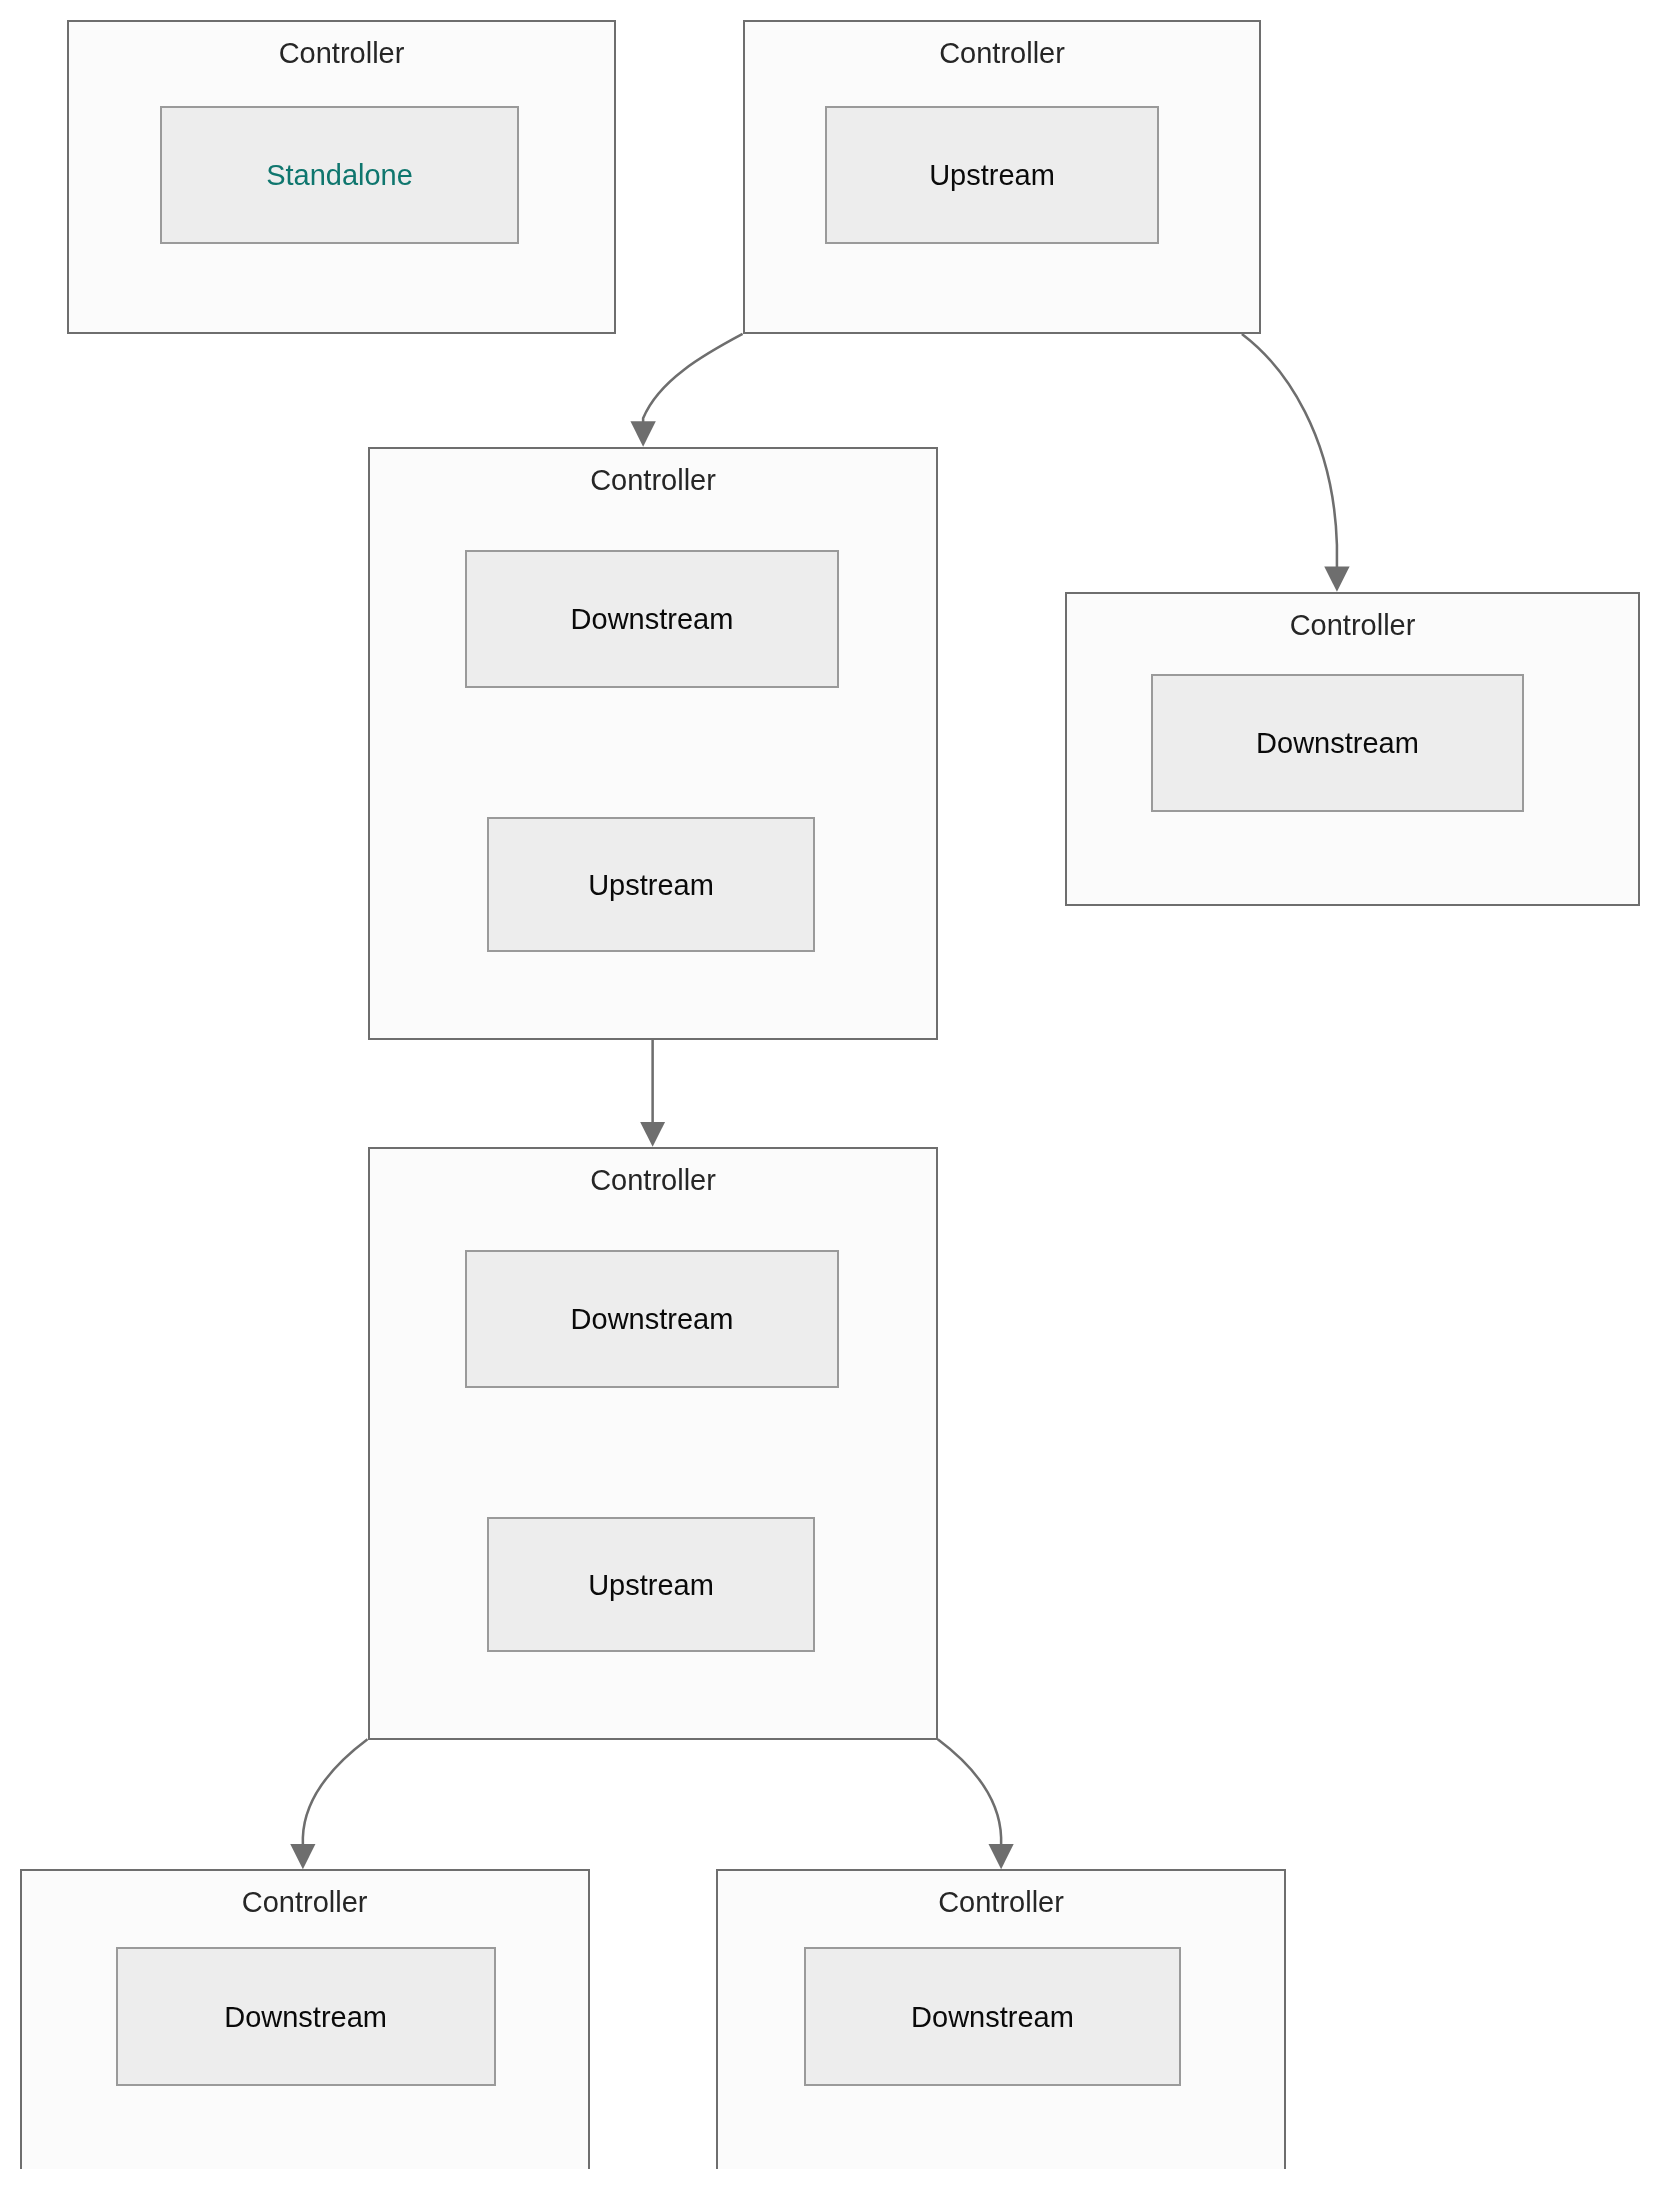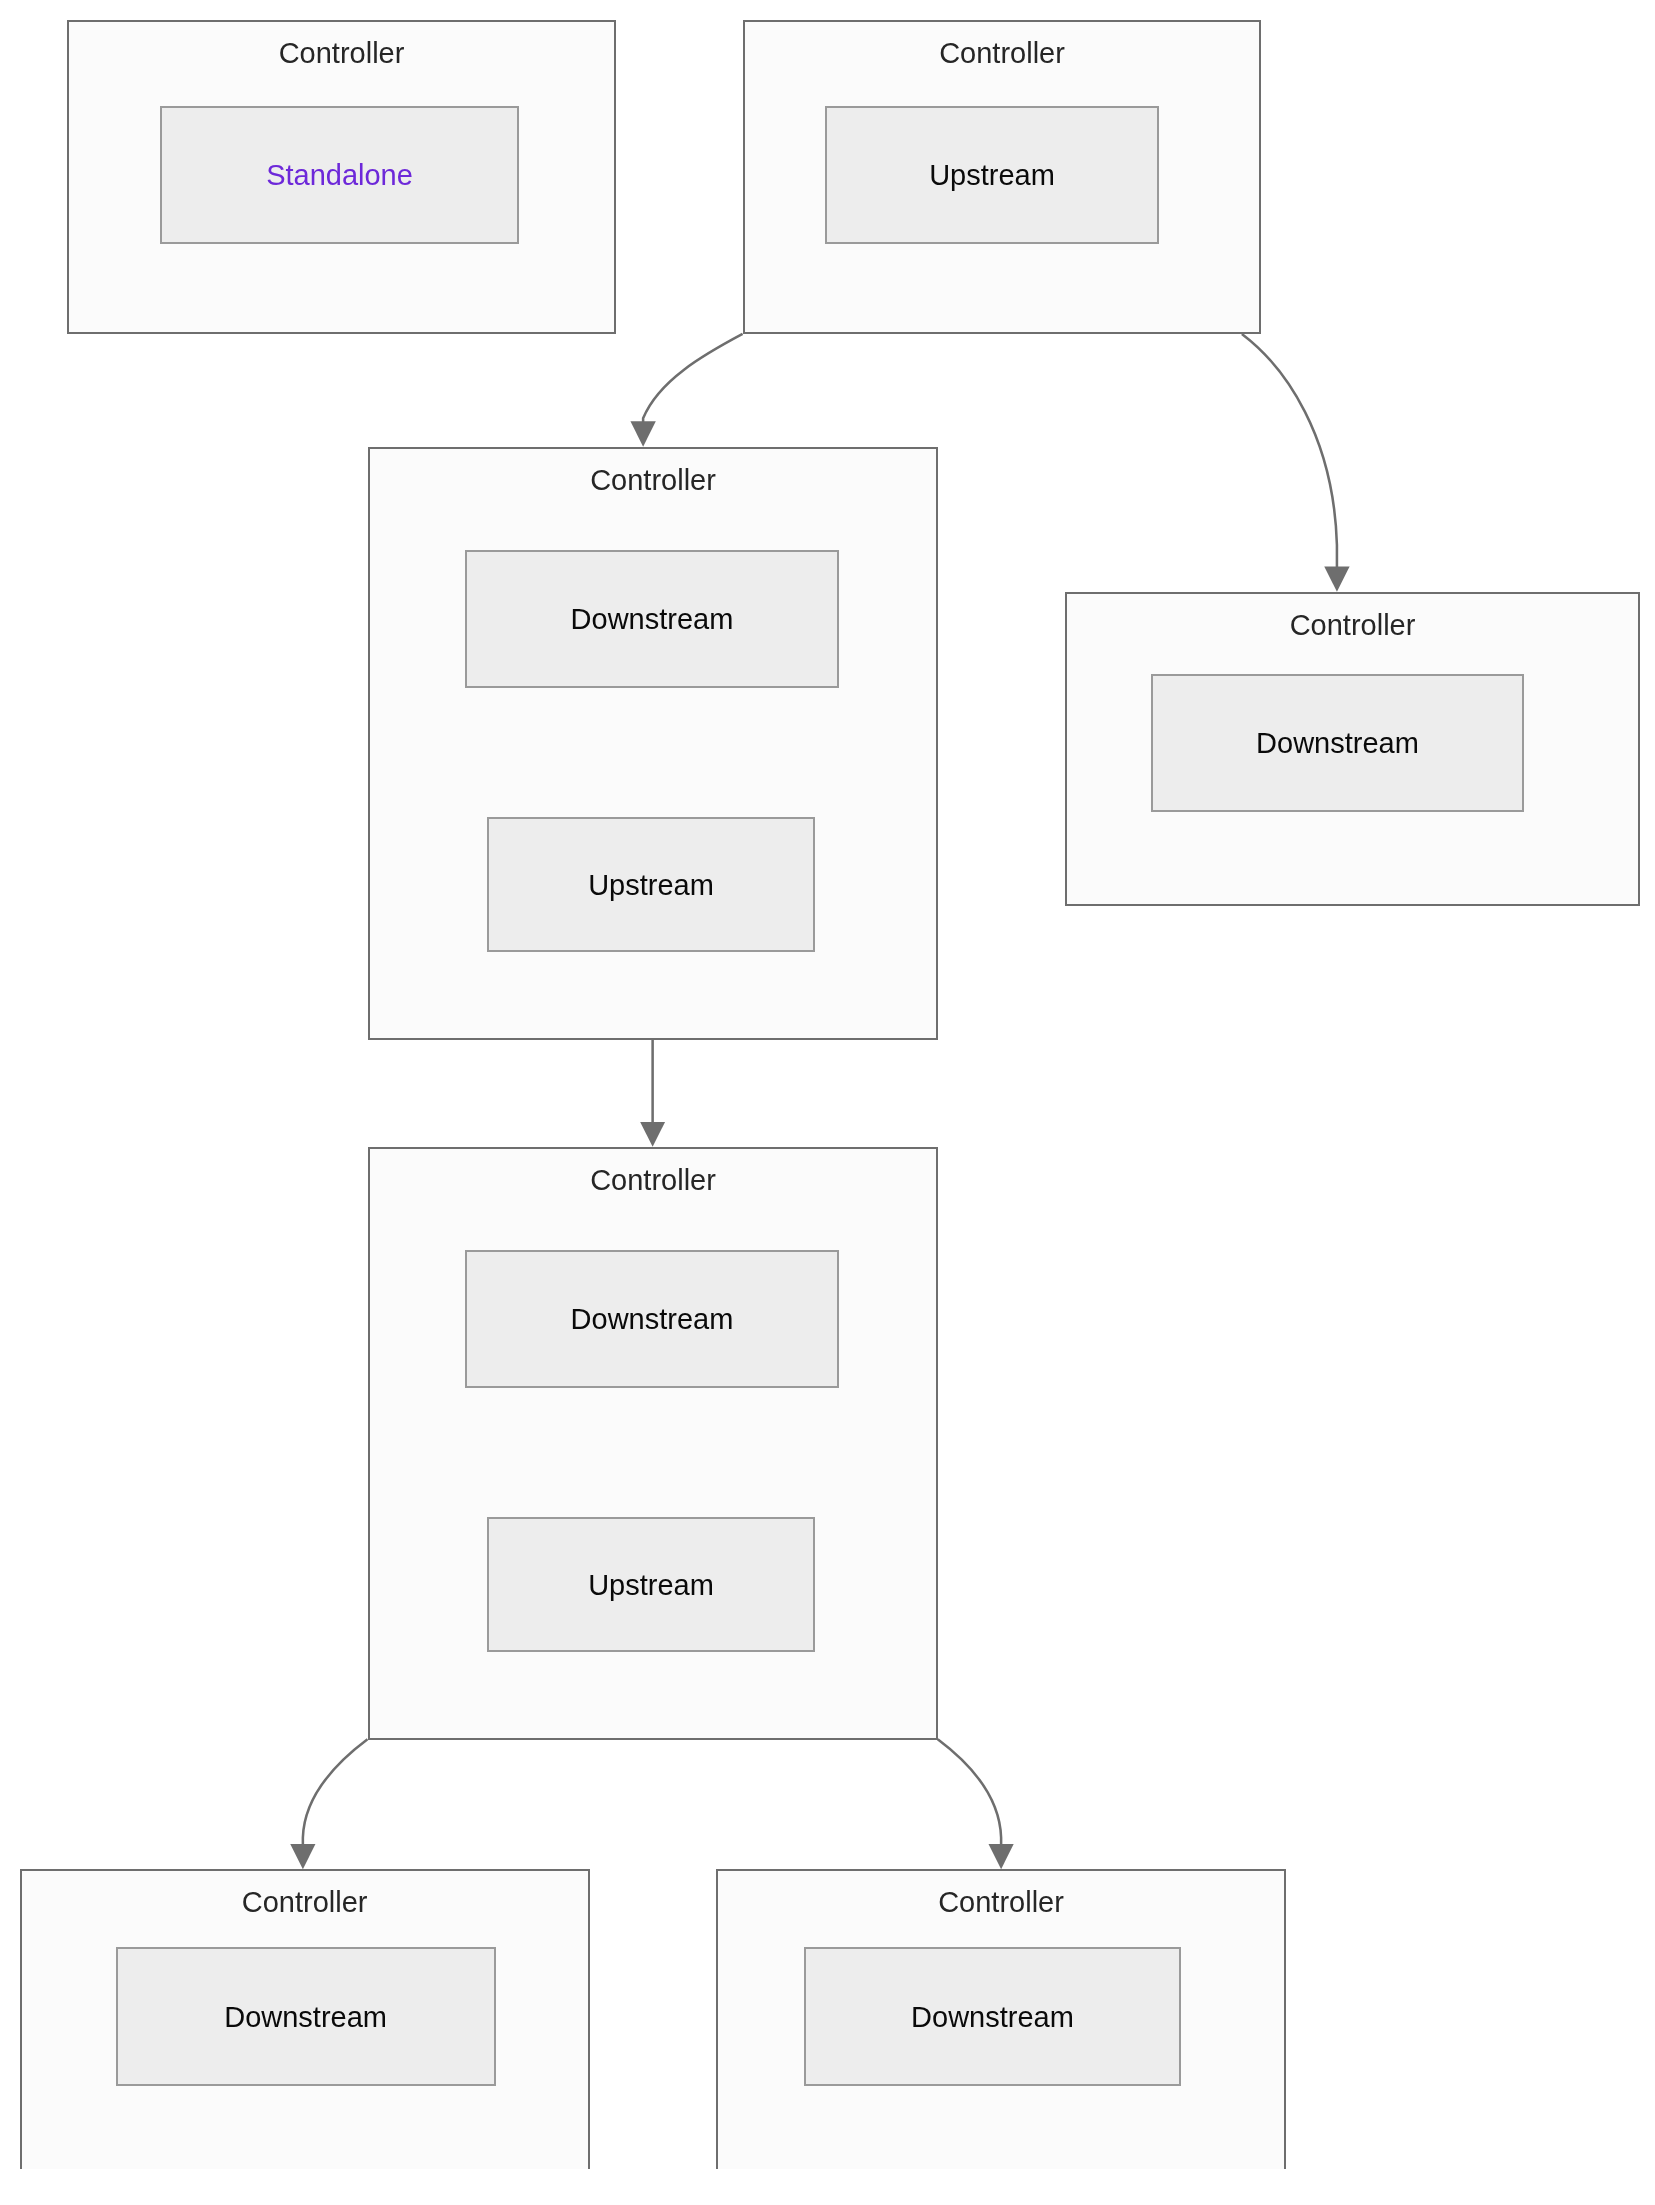--- a/index.html
+++ b/index.html
@@ -75,21 +75,21 @@
         <path d="M 1030,1640 L 1030,1790" marker-end="url(#arrowhead)"></path>
         <path d="M 580,2745 C 520,2790 480,2840 478,2900 L 478,2930" marker-end="url(#arrowhead)"></path>
         <path d="M 1480,2745 C 1540,2790 1578,2840 1580,2900 L 1580,2930" marker-end="url(#arrowhead)"></path>
       </g>
   </svg>
 
   <div id="containers-root">
       <div class="controller" style="left: 67px; top: 19.6px; width: 549px; height: 314px; background: rgb(251, 251, 251); border-color: rgb(110, 110, 110);">
         <div class="controller-title" style="color: rgb(38, 38, 38);">Controller</div>
         <div class="node" style="left: 91px; top: 84px; width: 359px; height: 138px; background: rgb(237, 237, 237); border-color: rgb(154, 154, 154);">
-          <span class="node-label" style="color: #6d28d9;">Standalone</span>
+          <span class="node-label" style="color: #0f766e;">Standalone</span>
         </div>
       </div>
       <div class="controller" style="left: 743px; top: 19.6px; width: 518px; height: 314px; background: rgb(251, 251, 251); border-color: rgb(110, 110, 110);">
         <div class="controller-title" style="color: rgb(38, 38, 38);">Controller</div>
         <div class="node" style="left: 80px; top: 84px; width: 334px; height: 138px; background: rgb(237, 237, 237); border-color: rgb(154, 154, 154);">
           <span class="node-label" style="color: rgb(10, 10, 10);">Upstream</span>
         </div>
       </div>
       <div class="controller" style="left: 368px; top: 447px; width: 570px; height: 593px; background: rgb(251, 251, 251); border-color: rgb(110, 110, 110);">
         <div class="controller-title" style="color: rgb(38, 38, 38);">Controller</div>

